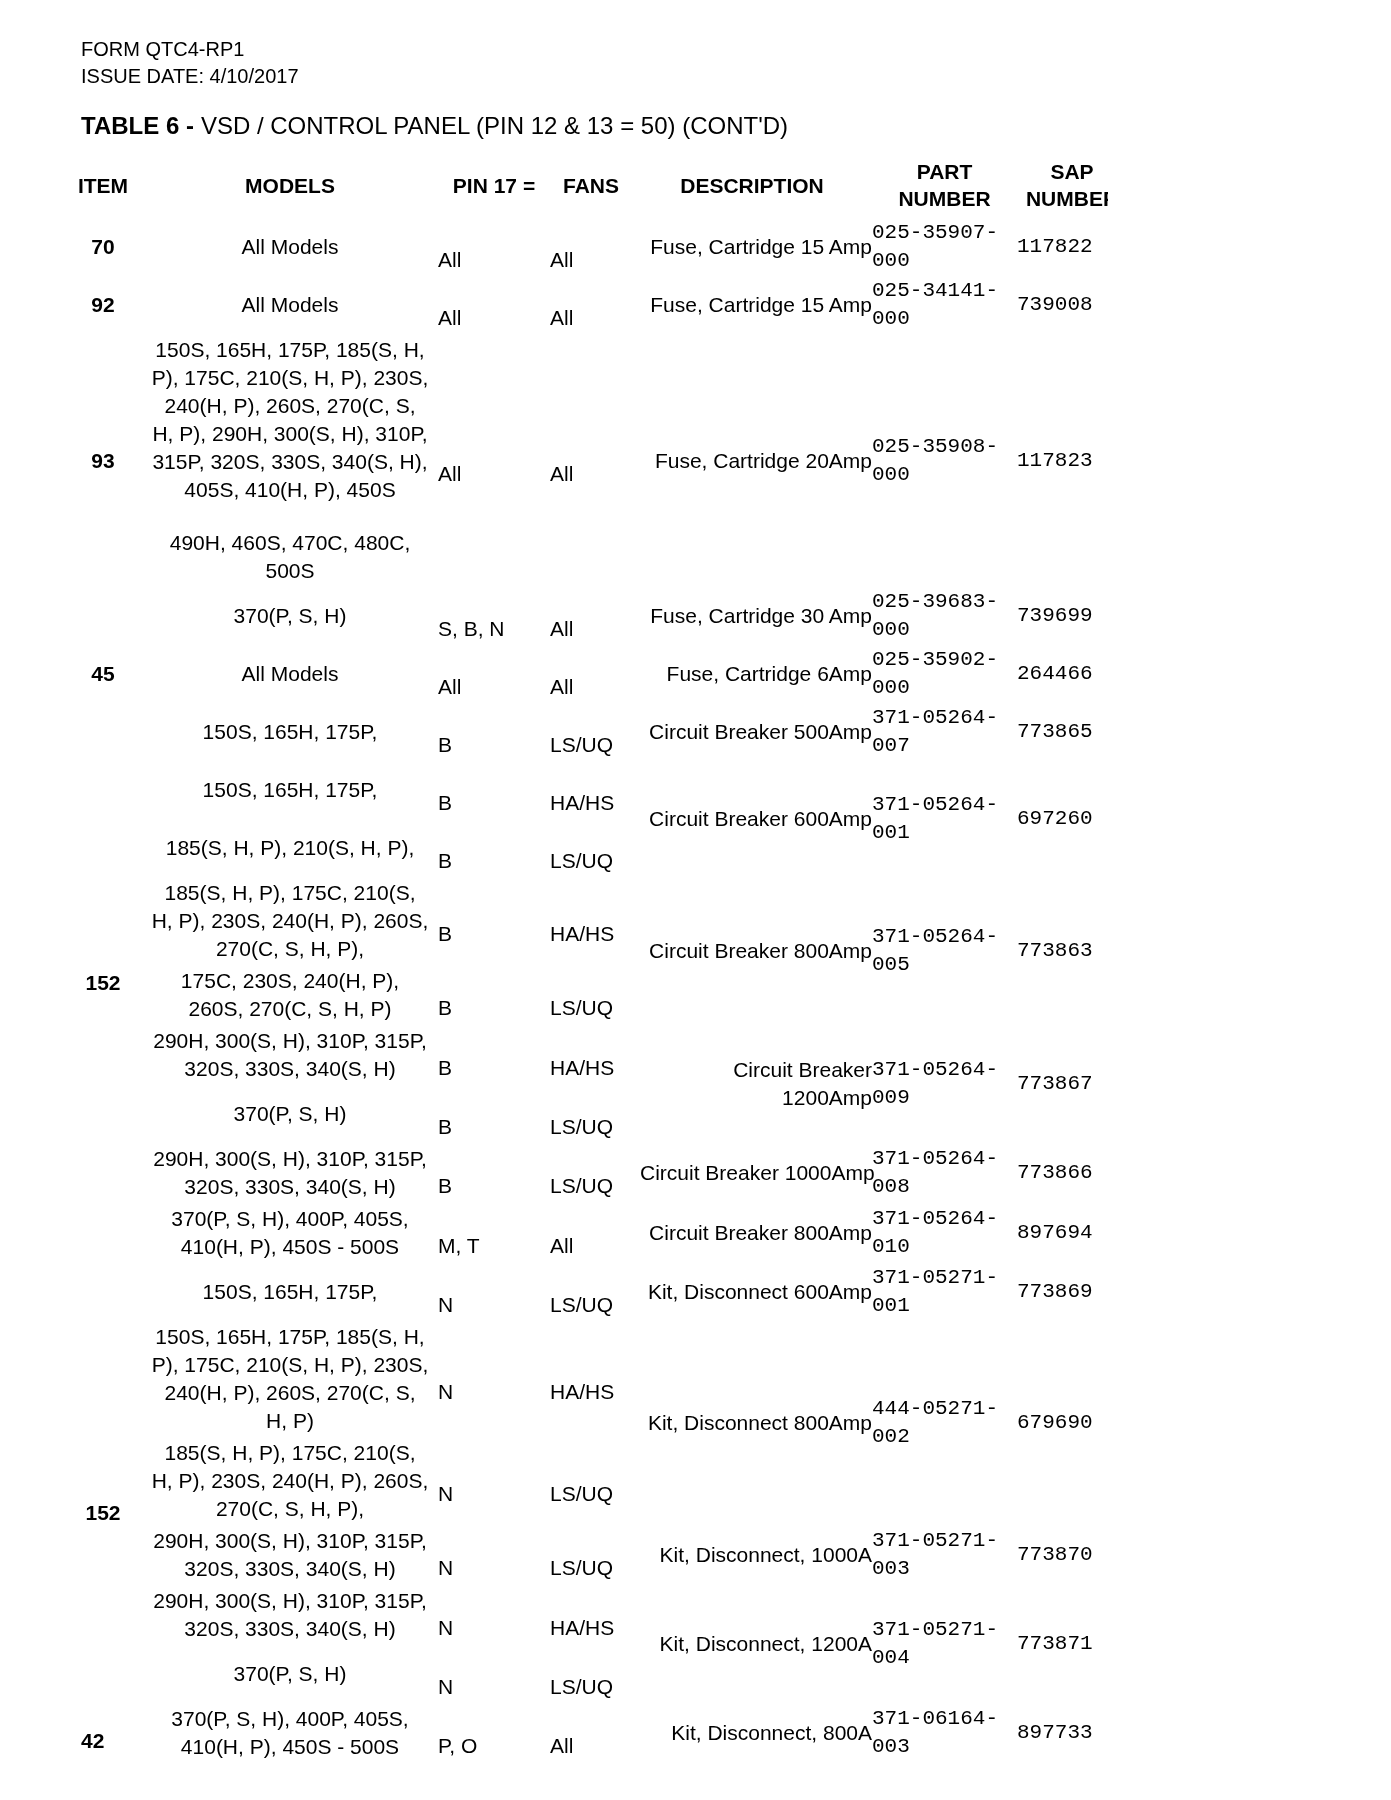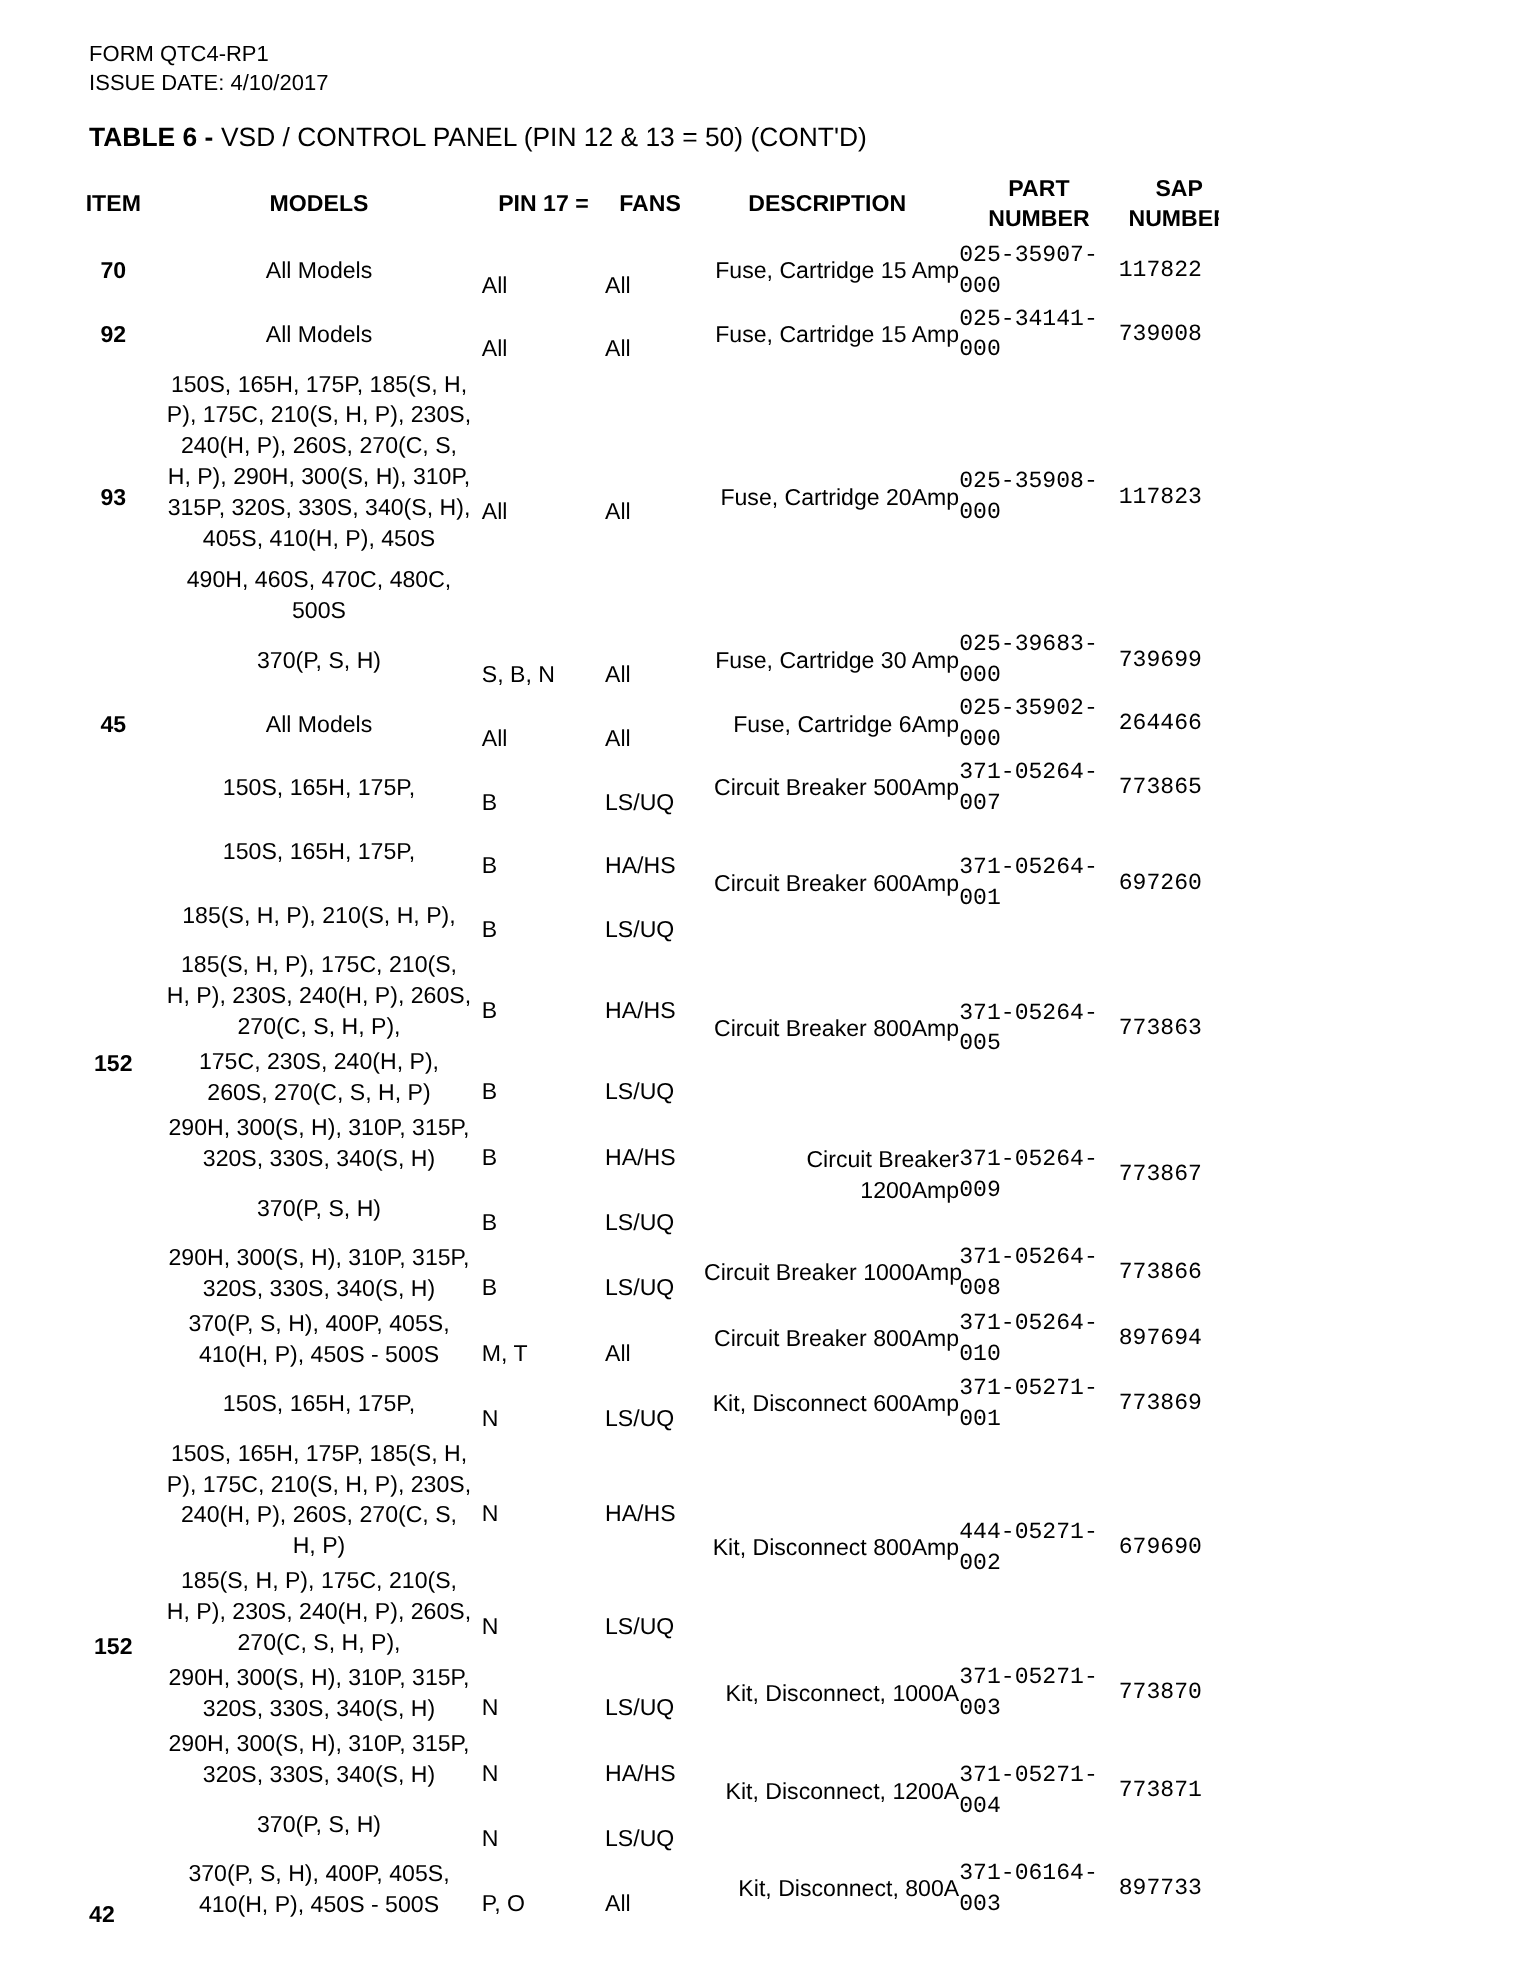--- a/index.html
+++ b/index.html
@@ -33,21 +33,21 @@
 
   .group { display:flex; align-items:stretch; }
   .mid { flex:1 1 auto; display:flex; flex-direction:column; }
   .section { display:flex; align-items:center; }
   .rows { display:flex; flex-direction:column; }
   .subrow { display:flex; align-items:center; padding:2px 0; }
 
   .item-cell { display:flex; align-items:center; justify-content:center; font-weight:700; }
   .figure-cell { display:flex; align-items:center; justify-content:center; }
   .models-cell { text-align:center; line-height:28px; }
-  .models-cell .para + .para { margin-top:10px; }
+  .models-cell .para + .para { margin-top:25px; }
   .pin-cell, .fans-cell { line-height:28px;margin-top:26px; }
   .desc-cell { text-align:right; padding-left:8px; line-height:28px; }
   .part-cell, .sap-cell { text-align:left; line-height:28px;font-family:Liberation Mono, monospace; }
   .ln { white-space:nowrap; }
 
   .footer { position:absolute; top:1729px; left:81px; width:1164px; display:flex; justify-content:space-between; align-items:center; }
   .pageno { font-weight:700; font-size:21px; }
   .brand { font-size:20px; }
 </style>
 </head>

